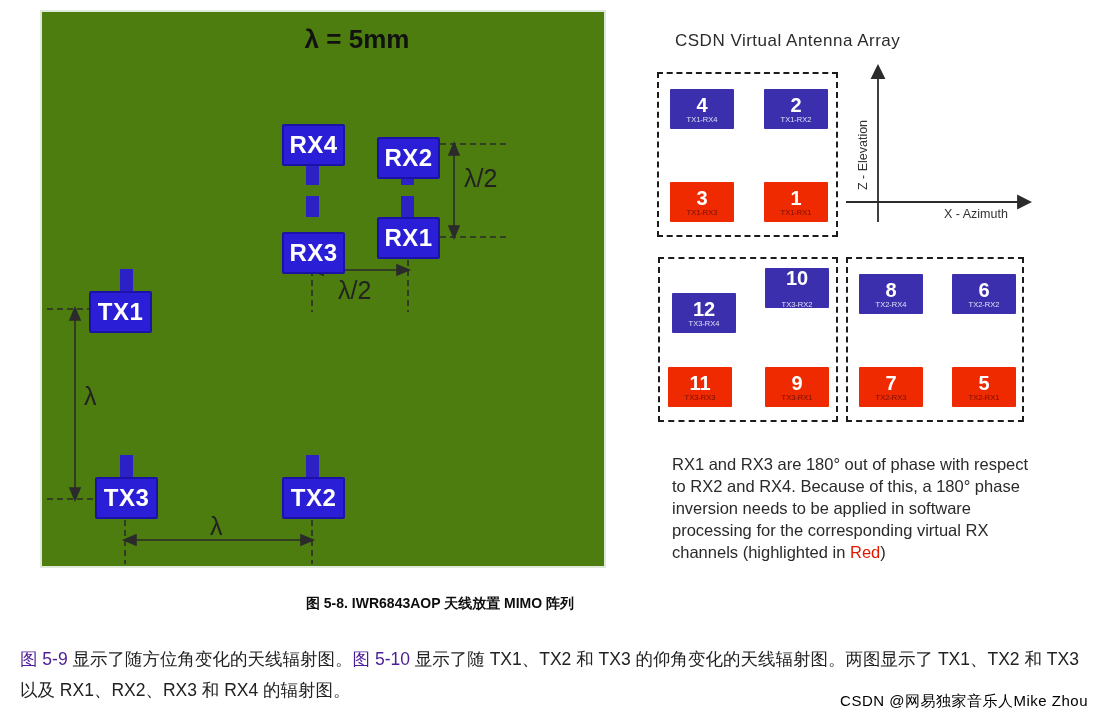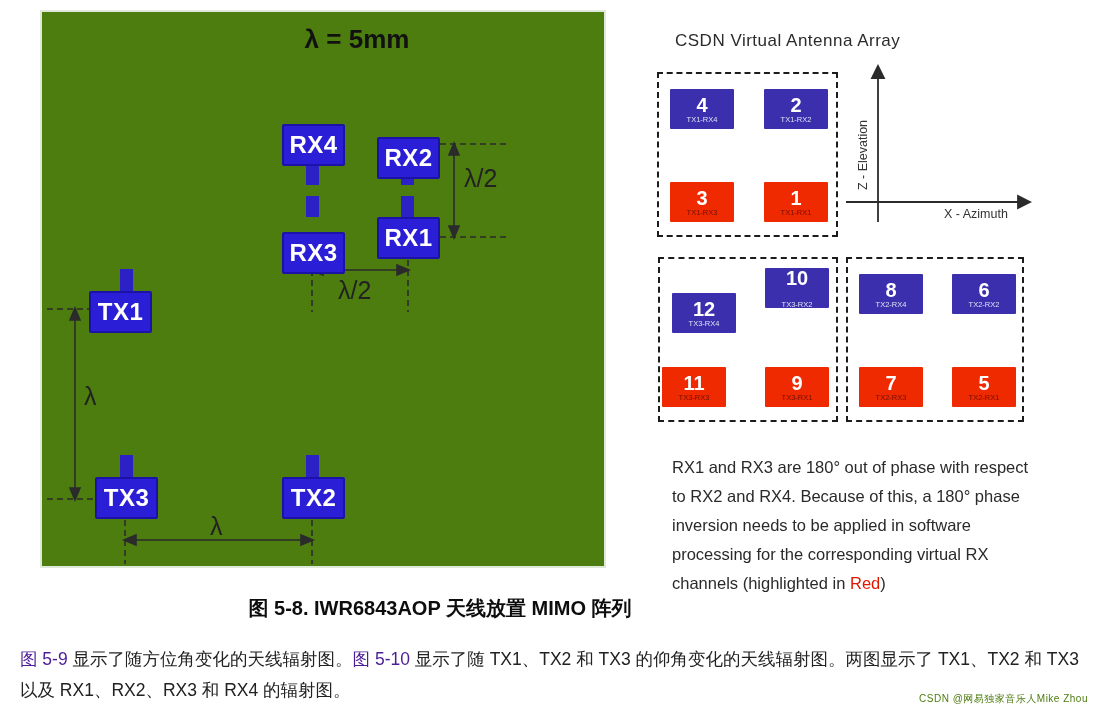--- a/index.html
+++ b/index.html
@@ -25,30 +25,30 @@
   .dash-box{border:2px dashed #1c1c1c;background:#fff;box-sizing:border-box;}
   .chip{width:64px;height:40px;display:flex;flex-direction:column;align-items:center;
         justify-content:center;position:absolute;border-radius:1px;}
   .chip .num{font-size:20px;font-weight:bold;line-height:20px;color:#fff;}
   .chip .lbl{font-size:7.5px;line-height:9px;}
   .chip.blue{background:#3b2fae;}
   .chip.blue .lbl{color:rgba(255,255,255,0.85);}
   .chip.red{background:#f02a00;}
   .chip.red .lbl{color:rgba(100,12,4,0.9);}
   .axis-label{font-size:12.5px;color:#333;}
-  .note{left:672px;top:453px;width:372px;font-size:16.5px;line-height:29px;color:#2a2a2a;}
+  .note{left:672px;top:453px;width:372px;font-size:16.5px;line-height:22px;color:#2a2a2a;}
   .note .red{color:#e01800;}
 
   
-  .caption{left:0;top:595px;width:880px;text-align:center;font-size:20px;
+  .caption{left:0;top:595px;width:880px;text-align:center;font-size:14px;
            font-weight:bold;color:#0d0d0d;}
   .para{left:20px;top:644px;width:1062px;font-size:17.5px;line-height:31px;color:#222;}
   .para .link{color:#4c1d95;cursor:pointer;}
-  .watermark{left:0;top:692px;width:1088px;text-align:right;font-size:10px;
-             color:#4d7c0f;letter-spacing:0.5px;}
+  .watermark{left:0;top:692px;width:1088px;text-align:right;font-size:15px;
+             color:#000000;letter-spacing:0.5px;}
 </style>
 </head>
 <body>
 
 <div class="abs panel">
 
   <svg class="abs" width="566" height="558" viewBox="0 0 566 558">
     <g stroke="#2b2b2b" stroke-width="1.6" fill="#2b2b2b">
 
       <path d="M398 132 H468 M398 225 H468" fill="none" stroke-dasharray="6,4"></path>
@@ -145,21 +145,21 @@
 
 <div class="abs dash-box" style="left:658px;top:257px;width:180px;height:165px;">
   <div class="chip blue" style="left:12px;top:15px;margin-top:19px;">
     <div class="num">12</div>
     <div class="lbl">TX3-RX4</div>
   </div>
   <div class="chip blue" style="left:105px;top:9px;gap:12px;">
     <div class="num">10</div>
     <div class="lbl">TX3-RX2</div>
   </div>
-  <div class="chip red" style="left:2px;top:108px;">
+  <div class="chip red" style="left:8px;top:108px;">
     <div class="num">11</div>
     <div class="lbl">TX3-RX3</div>
   </div>
   <div class="chip red" style="left:105px;top:108px;">
     <div class="num">9</div>
     <div class="lbl">TX3-RX1</div>
   </div>
 </div>
 
 <div class="abs dash-box" style="left:846px;top:257px;width:178px;height:165px;">

